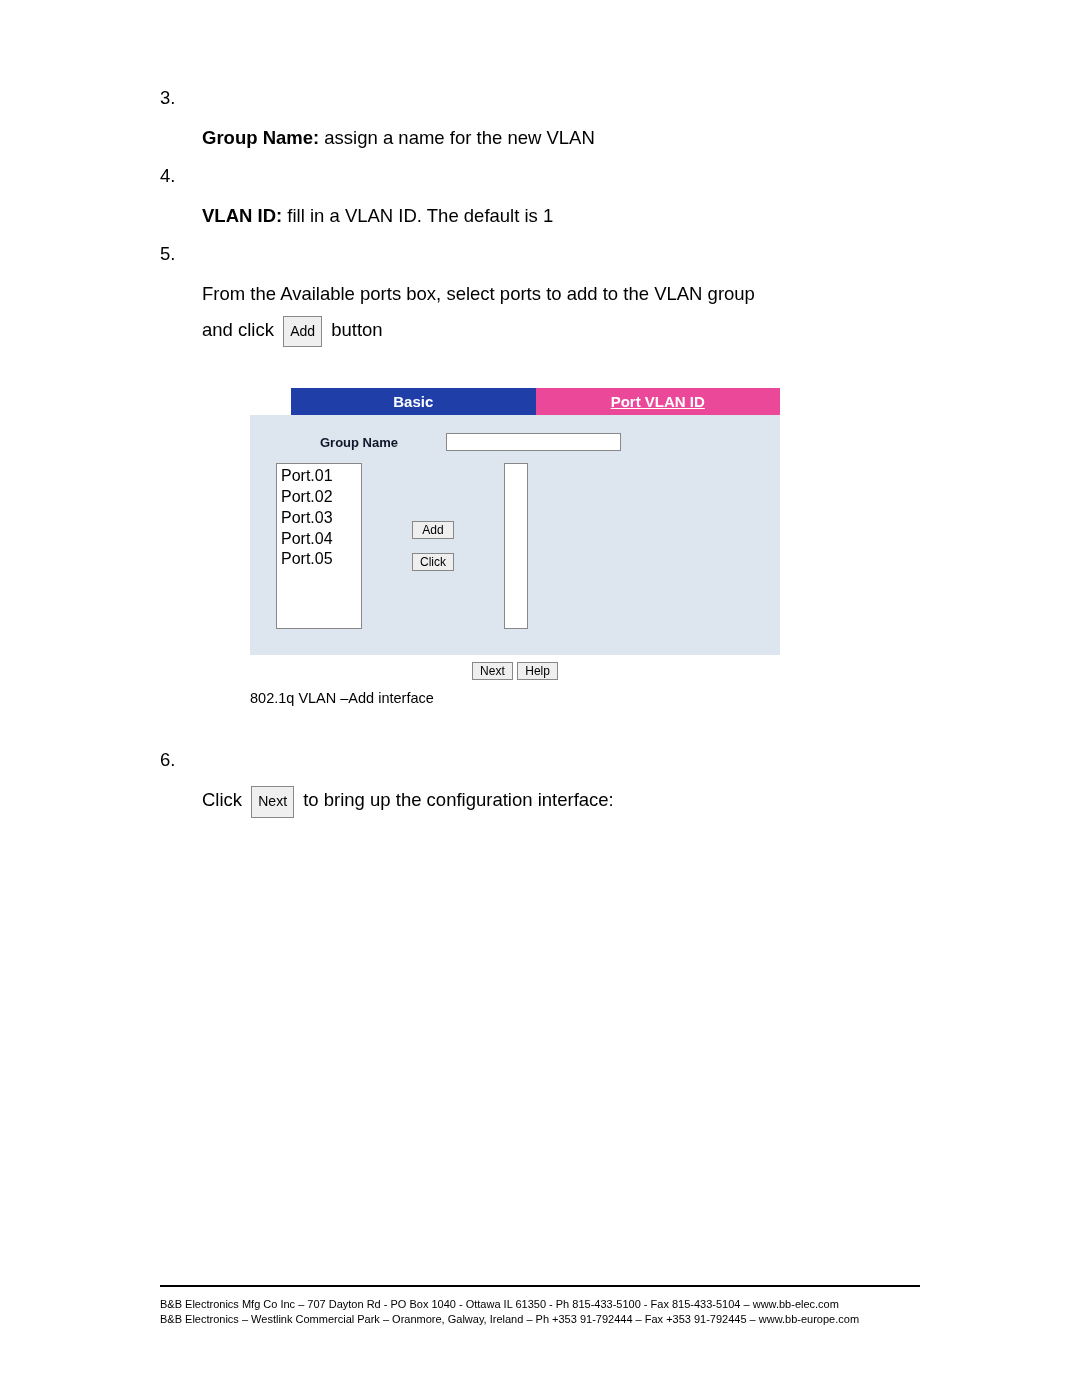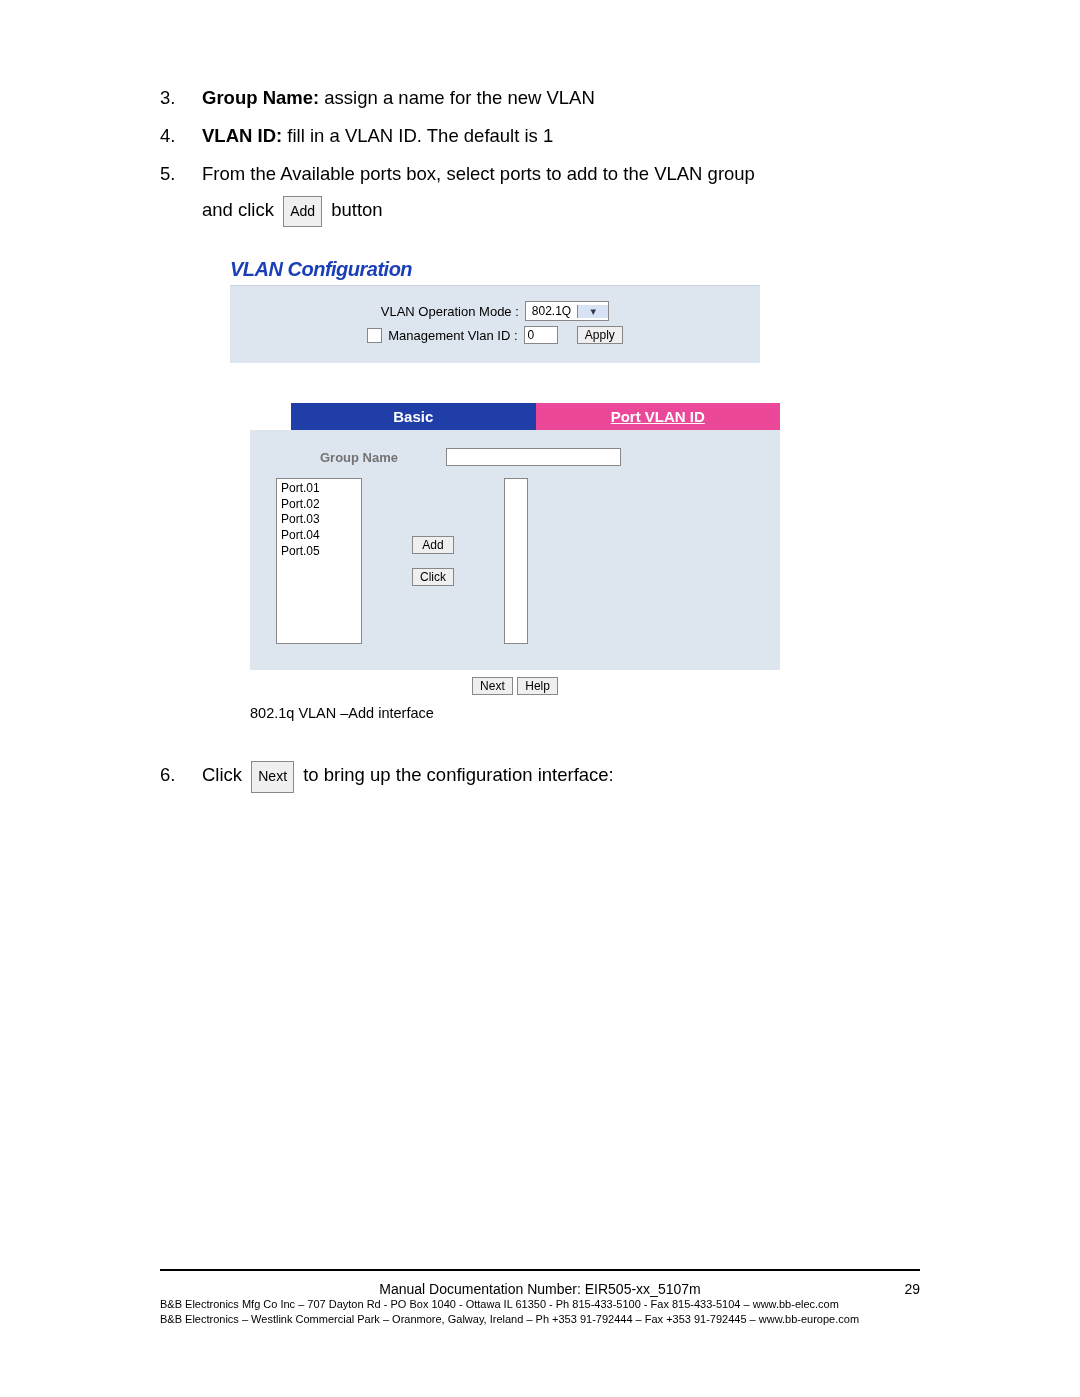--- a/index.html
+++ b/index.html
@@ -24,20 +24,21 @@
     display: flex;
     margin-bottom: 2px;
     text-align: justify;
   }
   .step-num {
     width: 42px;
     flex-shrink: 0;
   }
   .step-body {
     flex: 1;
+    margin-top: 40px;
   }
   .step-body.justify {
     text-align: justify;
   }
   .inline-btn {
     display: inline-block;
     border: 1px solid #888;
     background: #efefef;
     font-size: 14px;
     padding: 1px 6px;
@@ -144,21 +145,21 @@
   }
   .form-row {
     display: flex;
     align-items: center;
     margin-bottom: 12px;
   }
   .form-row .lbl {
     width: 126px;
     font-size: 13px;
     font-weight: bold;
-    color: #737373;
+    color: #0f172a;
   }
   .form-row input[type="text"] {
     border: 1px solid #888;
     background: #fff;
     height: 18px;
     font-size: 12px;
     padding: 0 3px;
     box-sizing: border-box;
   }
   .gname-input { width: 175px; }
@@ -168,21 +169,21 @@
     align-items: center;
     gap: 50px;
     margin-top: 6px;
     margin-left: -44px;
   }
   .listbox {
     width: 86px;
     height: 166px;
     border: 1px solid #888;
     background: #fff;
-    font-size: 12px;
+    font-size: 16px;
     padding: 2px 4px;
     box-sizing: border-box;
     overflow: hidden;
   }
   .listbox .opt { line-height: 1.3; }
   .picker-btns {
     display: flex;
     flex-direction: column;
     gap: 14px;
   }
@@ -253,39 +254,20 @@
       <div class="step-num">5.</div>
       <div class="step-body justify">
         <span>From the Available ports box, select ports to add to the VLAN group</span><br>
         <span>and click </span>
         <span class="inline-btn">Add</span>
         <span> button</span>
       </div>
     </div>
   </div>
 
-  <div class="vlan-top">
-    <div class="vlan-title">VLAN Configuration</div>
-    <div class="vlan-top-body">
-      <div class="row">
-        <span>VLAN Operation Mode :</span>
-        <span class="sel-arrow">
-          <span>802.1Q</span>
-          <span class="arr">▾</span>
-        </span>
-      </div>
-      <div class="row">
-        <span class="chk"></span>
-        <span>Management Vlan ID :</span>
-        <input class="small-input" value="0" style="">
-        &nbsp;&nbsp;
-        <span class="apply-btn">Apply</span>
-      </div>
-    </div>
-  </div>
 
   <div class="vlan-tabs-wrap">
     <div class="tabs">
       <div class="tab basic">Basic</div>
       <div class="tab port">Port VLAN ID</div>
     </div>
     <div class="form-area">
       <div class="form-row">
         <span class="lbl">Group Name</span>
         <input type="text" class="gname-input" value="" style="">
@@ -318,23 +300,19 @@
       <div class="step-body">
         <span>Click </span>
         <span class="inline-btn">Next</span>
         <span> to bring up the configuration interface:</span>
       </div>
     </div>
   </div>
 
   <div class="footer">
     <div class="footer-line"></div>
-    <div class="footer-row">
-      <span>Manual Documentation Number: EIR505-xx_5107m</span>
-      <span class="pg">29</span>
-    </div>
     <div class="footer-small">
       <div>B&amp;B Electronics Mfg Co Inc – 707 Dayton Rd - PO Box 1040 - Ottawa IL 61350 - Ph 815-433-5100 - Fax 815-433-5104 – www.bb-elec.com</div>
       <div>B&amp;B Electronics – Westlink Commercial Park – Oranmore, Galway, Ireland – Ph +353 91-792444 – Fax +353 91-792445 – www.bb-europe.com</div>
     </div>
   </div>
 
 </div>
 
 </body></html>

